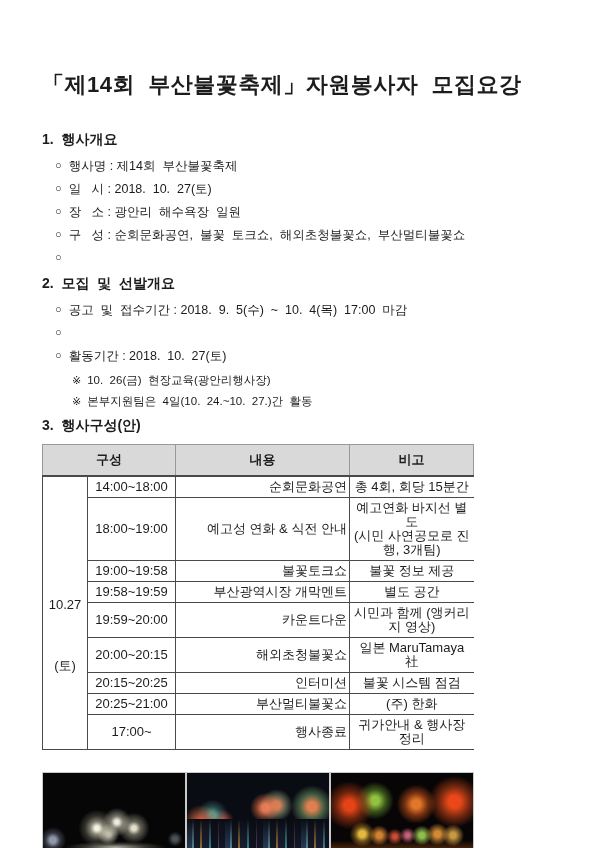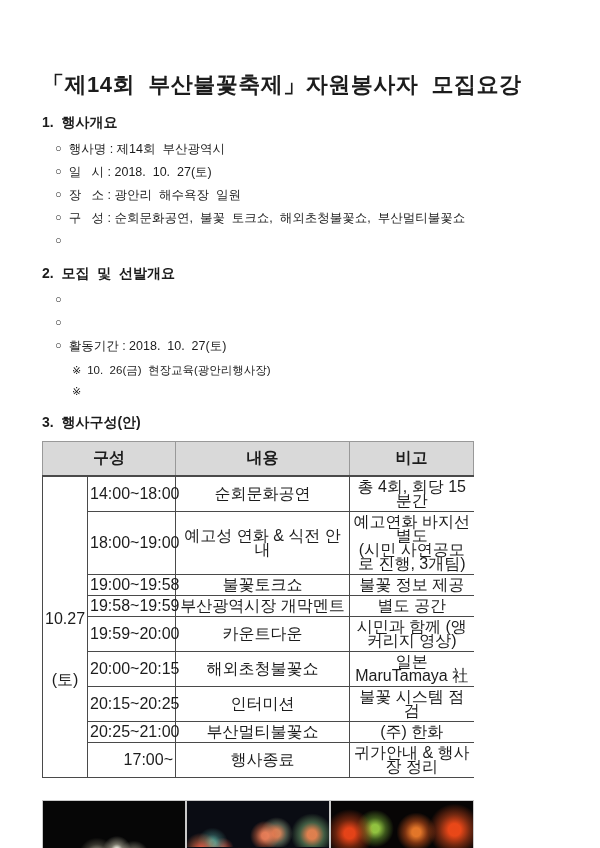--- a/index.html
+++ b/index.html
@@ -21,24 +21,24 @@
   .title{
     text-align:center;
     font-size:22px;
     font-weight:700;
     letter-spacing:.5px;
     white-space:pre;
   }
   .sec-heading{
     font-size:14px;
     font-weight:600;
-    margin-top:12px;
+    margin-top:5px;
     white-space:pre;
   }
-  .sec1 .sec-heading{margin-top:14px;}
+  .sec1 .sec-heading{margin-top:31px;}
   ul{list-style:none;}
   .items{margin-top:6px;}
   .items li{
     display:flex;
     align-items:baseline;
     line-height:23px;
     font-size:12.5px;
     padding-left:13px;
   }
   .bullet{
@@ -57,21 +57,21 @@
     padding-left:30px;
   }
   .note-mark{margin-right:6px;font-size:11px;}
   .note-text{white-space:pre;}
 
   
   table{
     width:100%;
     border-collapse:collapse;
     margin-top:9px;
-    font-size:16px;
+    font-size:13px;
     table-layout:fixed;
   }
   thead th{
     background:var(--table_header_bg);
     font-weight:700;
     padding:6px 2px;
     border-top:1px solid var(--table_border_light);
     border-left:1px solid var(--table_border_light);
     border-right:1px solid var(--table_border_light);
     border-bottom:2px solid var(--table_border);
@@ -84,22 +84,22 @@
     text-align:center;
     padding:3px 2px;
     border-bottom:1px solid var(--table_border);
     line-height:14px;
   }
   td.date{
     border-left:1px solid var(--table_border);
     border-right:1px solid var(--table_border);
   }
   td.date span{display:block;line-height:16px;margin-top:45px;}
-  td.time{border-right:1px solid var(--table_border);text-align:right;}
-  td.content{border-right:1px solid var(--table_border);}
+  td.time{border-right:1px solid var(--table_border);}
+  td.content{border-right:1px solid var(--table_border);text-align:right;}
   td.remark .rline{display:block;}
 
   
   .photos{
     margin-top:22px;
     display:flex;
     justify-content:space-between;
   }
   .photo{
     width:167px;height:122px;
@@ -161,21 +161,21 @@
 
 <div class="page">
 
   <h1 class="title">「제14회  부산불꽃축제」자원봉사자  모집요강</h1>
 
   <section class="sec1">
     <h2 class="sec-heading">1.  행사개요</h2>
     <ul class="items">
       <li>
           <span class="bullet">○</span>
-          <span class="item-text">행사명 : 제14회  부산광역시</span>
+          <span class="item-text">행사명 : 제14회  부산불꽃축제</span>
         </li>
       <li>
           <span class="bullet">○</span>
           <span class="item-text">일   시 : 2018.  10.  27(토)</span>
         </li>
       <li>
           <span class="bullet">○</span>
           <span class="item-text">장   소 : 광안리  해수욕장  일원</span>
         </li>
       <li>
@@ -186,36 +186,38 @@
           <span class="bullet">○</span>
         </li>
     </ul>
   </section>
 
   <section>
     <h2 class="sec-heading">2.  모집  및  선발개요</h2>
     <ul class="items">
       <li>
           <span class="bullet">○</span>
+          <span class="item-text">공고  및  접수기간 : 2018.  9.  5(수)  ~  10.  4(목)  17:00  마감</span>
         </li>
       <li>
           <span class="bullet">○</span>
         </li>
       <li>
           <span class="bullet">○</span>
           <span class="item-text">활동기간 : 2018.  10.  27(토)</span>
         </li>
     </ul>
     <ul class="notes">
       <li>
           <span class="note-mark">※</span>
           <span class="note-text">10.  26(금)  현장교육(광안리행사장)</span>
         </li>
       <li>
           <span class="note-mark">※</span>
+          <span class="note-text">본부지원팀은  4일(10.  24.~10.  27.)간  활동</span>
         </li>
     </ul>
   </section>
 
   <section>
     <h2 class="sec-heading">3.  행사구성(안)</h2>
     <table>
       <colgroup>
           <col class="c-date">
           <col class="c-time">

